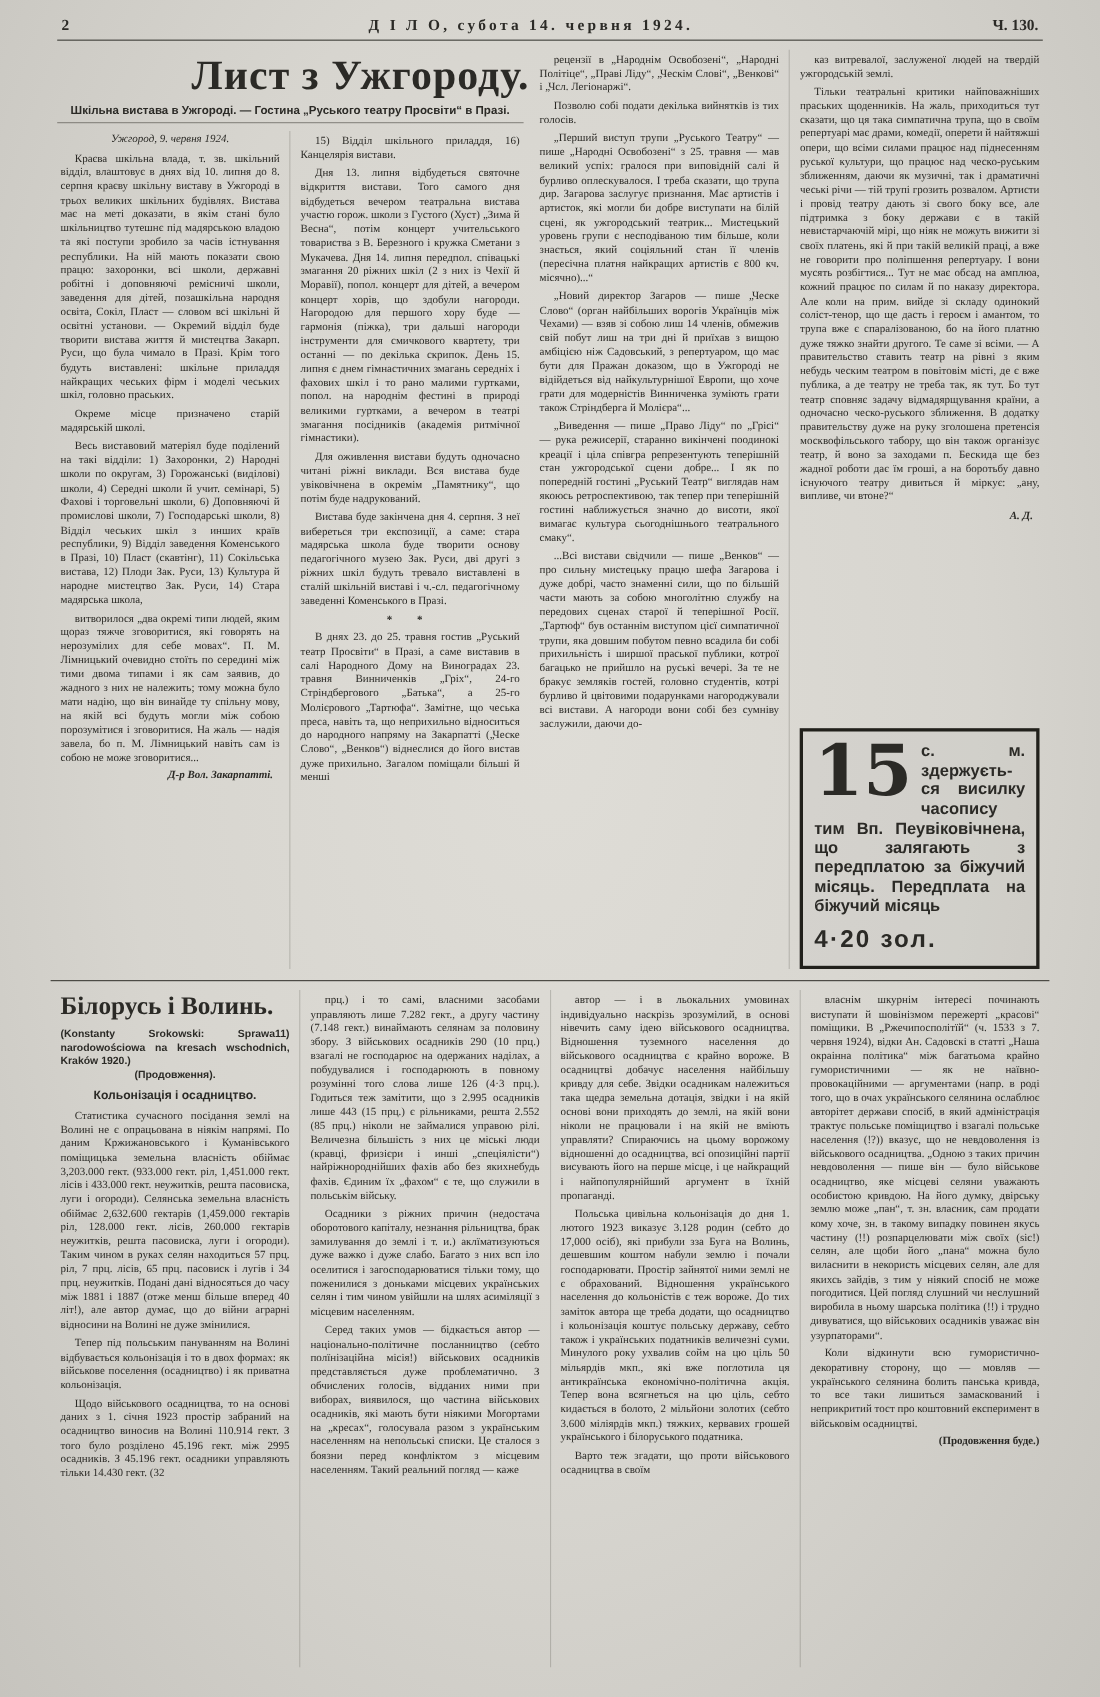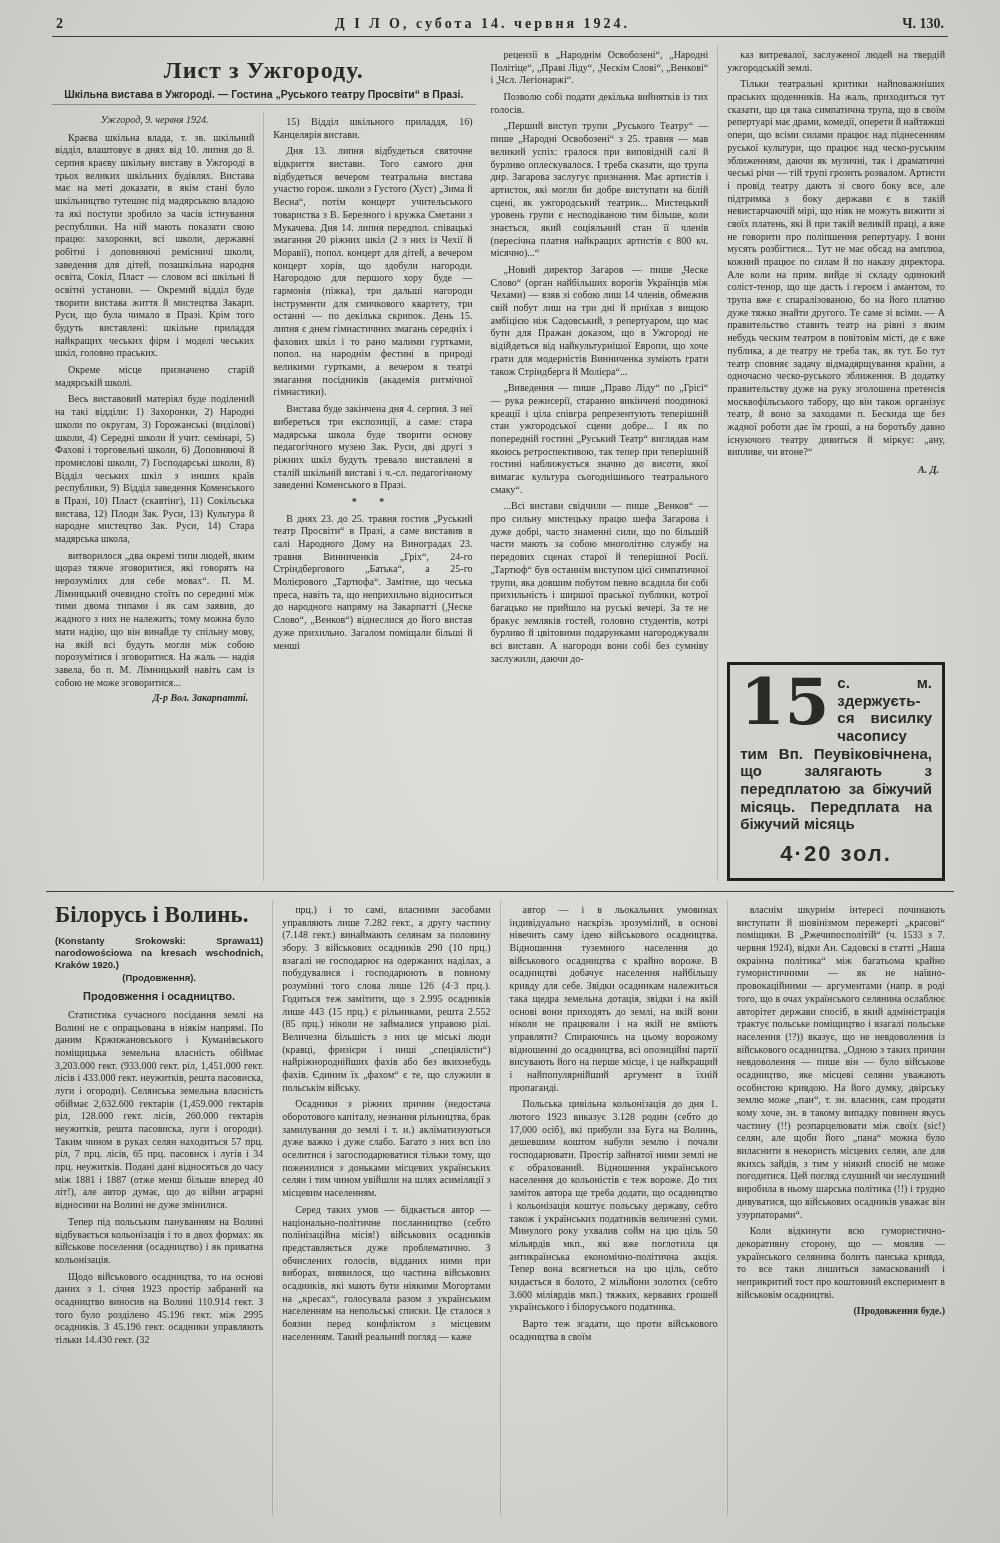--- a/index.html
+++ b/index.html
@@ -14,35 +14,35 @@
   
   .col{flex:1 1 0;min-width:0;padding:0 9px;overflow:hidden;text-align:justify;
     font-size:10px;line-height:1.27;}
   .col + .col{border-left:1px solid rgba(60,58,50,.22);}
   .para{margin:4px 0 2px;text-indent:13px;}
   
   .top-section{display:flex;margin:8px 46px 0;height:836px;overflow:hidden;}
   .left-pair{flex:2 1 0;display:flex;flex-direction:column;min-width:0;}
   .pair-cols{display:flex;flex:1;min-height:0;overflow:hidden;}
   .pair-cols .col:first-child{border-left:none;}
-  .art-title{text-align:center;font-size:24px;font-weight:bold;margin:12px 0 4px;letter-spacing:1px;}
+  .art-title{text-align:right;font-size:38px;font-weight:bold;margin:2px 0 4px;letter-spacing:1px;}
   .art-subtitle{text-align:center;font-weight:bold;font-size:10.5px;margin:0 6px 7px;
     font-family:"Liberation Sans",sans-serif;border-bottom:1px solid rgba(60,58,50,.45);padding-bottom:4px;}
   .dateline{text-align:center;font-style:italic;margin:2px 0 5px;text-indent:0;}
   .signature{text-align:right;font-weight:bold;font-style:italic;margin:3px 6px 6px 0;text-indent:0;}
   .stars{text-align:center;letter-spacing:10px;margin:4px 0;text-indent:0;font-weight:bold;}
   
   .col-flex{display:flex;flex-direction:column;}
   .col-flex .text-block{overflow:hidden;}
   .sub-box{margin-top:auto;border:3px solid #21201b;padding:9px 10px 10px;background:rgba(0,0,0,.025);}
   .sub-num{float:left;font-weight:bold;font-size:64px;line-height:.82;margin:2px 8px 2px 0;
     font-family:"DejaVu Serif",serif;}
   .sub-text{font-family:"Liberation Sans",sans-serif;font-weight:bold;font-size:15px;
     line-height:1.18;text-align:justify;}
-  .sub-price{clear:both;text-align:center;font-family:"Liberation Sans",sans-serif;
+  .sub-price{clear:both;font-family:"Liberation Sans",sans-serif;
     font-weight:bold;font-size:22px;margin-top:7px;letter-spacing:2px;}
   
   .bottom-section{display:flex;margin:10px 46px 0;border-top:1.6px solid #3d3c37;
     padding-top:8px;height:616px;overflow:hidden;}
   .volyn-title{font-size:23px;font-weight:bold;margin:0 0 6px;text-indent:0;text-align:left;}
   .volyn-source{font-family:"Liberation Sans",sans-serif;font-weight:bold;font-size:9.5px;
     line-height:1.25;margin:0 0 1px;text-indent:0;}
   .volyn-part{float:right;}
   .volyn-cont{text-align:center;font-weight:bold;font-size:9.5px;margin:0 0 6px;text-indent:0;
     font-family:"Liberation Sans",sans-serif;}
@@ -74,20 +74,21 @@
               <p class="para">Окреме місце призначено старій мадярській школі.</p>
               <p class="para">Весь виставовий матеріял буде поділений на такі відділи: 1) Захоронки, 2) Народні школи по округам, 3) Горожанські (виділові) школи, 4) Середні школи й учит. семінарі, 5) Фахові і торговельні школи, 6) Доповняючі й промислові школи, 7) Господарські школи, 8) Відділ чеських шкіл з инших країв республики, 9) Відділ заведення Коменського в Празі, 10) Пласт (скавтінг), 11) Сокільська вистава, 12) Плоди Зак. Руси, 13) Культура й народне мистецтво Зак. Руси, 14) Стара мадярська школа,</p>
               <p class="para">витворилося „два окремі типи людей, яким щораз тяжче зговоритися, які говорять на нерозумілих для себе мовах“. П. М. Лімницький очевидно стоїть по середині між тими двома типами і як сам заявив, до жадного з них не належить; тому можна було мати надію, що він винайде ту спільну мову, на якій всі будуть могли між собою порозумітися і зговоритися. На жаль — надія завела, бо п. М. Лімницький навіть сам із собою не може зговоритися...</p>
             </div>
           <p class="signature">Д-р Вол. Закарпатті.</p>
         </div>
         <div class="col">
           <div>
               <p class="para">15) Відділ шкільного приладдя, 16) Канцелярія вистави.</p>
               <p class="para">Дня 13. липня відбудеться святочне відкриття вистави. Того самого дня відбудеться вечером театральна вистава участю горож. школи з Густого (Хуст) „Зима й Весна“, потім концерт учительського товариства з В. Березного і кружка Сметани з Мукачева. Дня 14. липня передпол. співацькі змагання 20 ріжних шкіл (2 з них із Чехії й Моравії), попол. концерт для дітей, а вечером концерт хорів, що здобули нагороди. Нагородою для першого хору буде — гармонія (піжка), три дальші нагороди інструменти для смичкового квартету, три останні — по декілька скрипок. День 15. липня є днем гімнастичних змагань середніх і фахових шкіл і то рано малими гуртками, попол. на народнім фестині в природі великими гуртками, а вечером в театрі змагання посідників (академія ритмічної гімнастики).</p>
+              <p class="para">Для оживлення вистави будуть одночасно читані ріжні виклади. Вся вистава буде увіковічнена в окремім „Памятнику“, що потім буде надрукований.</p>
               <p class="para">Вистава буде закінчена дня 4. серпня. З неї вибереться три експозиції, а саме: стара мадярська школа буде творити основу педагогічного музею Зак. Руси, дві другі з ріжних шкіл будуть тревало виставлені в сталій шкільній виставі і ч.-сл. педагогічному заведенні Коменського в Празі.</p>
             </div>
           <p class="stars">*  *</p>
           <div>
               <p class="para">В днях 23. до 25. травня гостив „Руський театр Просвіти“ в Празі, а саме виставив в салі Народного Дому на Виноградах 23. травня Винниченків „Гріх“, 24-го Стріндбергового „Батька“, а 25-го Молієрового „Тартюфа“. Замітне, що чеська преса, навіть та, що неприхильно відноситься до народного напряму на Закарпатті („Ческе Слово“, „Венков“) віднеслися до його вистав дуже прихильно. Загалом поміщали більші й менші</p>
             </div>
         </div>
       </div>
     </div>
 
@@ -118,21 +119,21 @@
 
   <div class="bottom-section">
 
     <div class="col" style="border-left:none">
       <p class="volyn-title">Білорусь і Волинь.</p>
       <p class="volyn-source">
         <span class="volyn-part">11)</span>
         <span>(Konstanty Srokowski: Sprawa narodowościowa na kresach wschodnich, Kraków 1920.)</span>
       </p>
       <p class="volyn-cont">(Продовження).</p>
-      <p class="sec-head">Продовження і осадництво.</p>
+      <p class="sec-head">Кольонізація і осадництво.</p>
       <div>
           <p class="para">Статистика сучасного посідання землі на Волині не є опрацьована в ніякім напрямі. По даним Кржижановського і Куманівського поміщицька земельна власність обіймає 3,203.000 гект. (933.000 гект. ріл, 1,451.000 гект. лісів і 433.000 гект. неужитків, решта пасовиска, луги і огороди). Селянська земельна власність обіймає 2,632.600 гектарів (1,459.000 гектарів ріл, 128.000 гект. лісів, 260.000 гектарів неужитків, решта пасовиска, луги і огороди). Таким чином в руках селян находиться 57 прц. ріл, 7 прц. лісів, 65 прц. пасовиск і лугів і 34 прц. неужитків. Подані дані відносяться до часу між 1881 і 1887 (отже менш більше вперед 40 літ!), але автор думає, що до війни аграрні відносини на Волині не дуже змінилися.</p>
           <p class="para">Тепер під польським пануванням на Волині відбувається кольонізація і то в двох формах: як військове поселення (осадництво) і як приватна кольонізація.</p>
           <p class="para">Щодо військового осадництва, то на основі даних з 1. січня 1923 простір забраний на осадництво виносив на Волині 110.914 гект. З того було розділено 45.196 гект. між 2995 осадників. З 45.196 гект. осадники управляють тільки 14.430 гект. (32</p>
         </div>
     </div>
 
     <div class="col">
       <div>
           <p class="para">прц.) і то самі, власними засобами управляють лише 7.282 гект., а другу частину (7.148 гект.) винаймають селянам за половину збору. З військових осадників 290 (10 прц.) взагалі не господарює на одержаних наділах, а побудувалися і господарюють в повному розумінні того слова лише 126 (4·3 прц.). Годиться теж замітити, що з 2.995 осадників лише 443 (15 прц.) є рільниками, решта 2.552 (85 прц.) ніколи не займалися управою рілі. Величезна більшість з них це міські люди (кравці, фризієри і инші „спеціялісти“) найріжнороднійших фахів або без якихнебудь фахів. Єдиним їх „фахом“ є те, що служили в польськім війську.</p>

